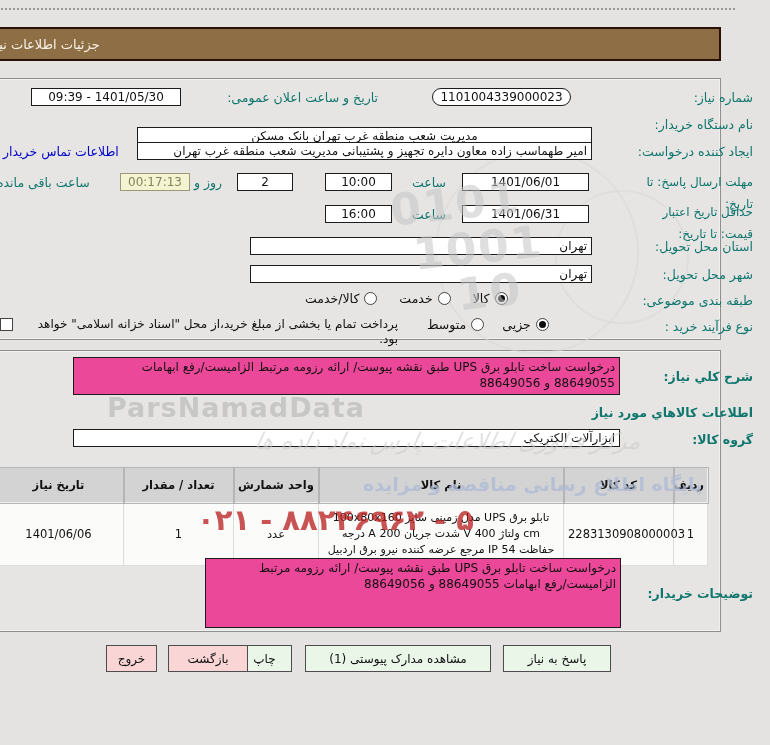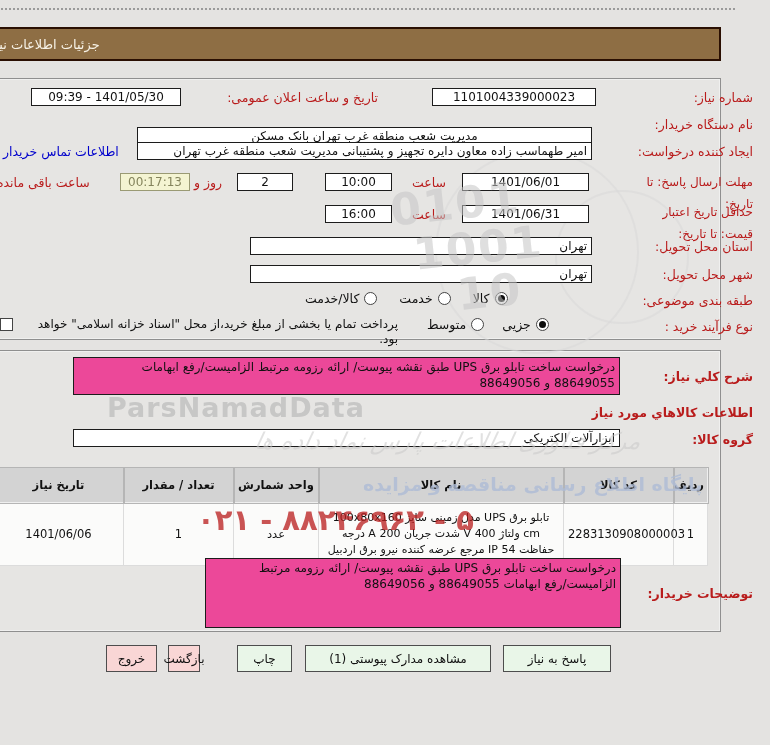--- a/index.html
+++ b/index.html
@@ -18,21 +18,21 @@
     color:#f7f2e6;display:flex;align-items:center;justify-content:flex-end;
     padding:0 12px;font-size:13px;
   }
   .panel{
     position:absolute;left:10px;width:746px;box-sizing:border-box;
     background:#e6e5e3;border:1px solid #8f8f8f;
     box-shadow:inset 0 0 0 1px #f0f0ef;
   }
   .panel1{top:78px;height:262px;}
   .panel2{top:350px;height:282px;}
-  .lbl{position:absolute;white-space:nowrap;color:#b91c1c;}
+  .lbl{position:absolute;white-space:nowrap;color:#0f766e;}
   .lbl.b{font-weight:bold;}
   .lbl.wrap{white-space:normal;text-align:right;line-height:22px;font-size:12px;}
   .field{
     position:absolute;background:#fff;border:1px solid #1c1c1c;box-sizing:border-box;
     height:18px;line-height:16px;font-size:12px;overflow:hidden;white-space:nowrap;
   }
   .field.center{text-align:center;}
   .field.rightal{text-align:right;padding:0 4px;}
   .field.num{direction:ltr;}
   .countdown{
@@ -89,21 +89,21 @@
 
   <div class="dotline"></div>
 
   <div class="titlebar">
     <span>جزئیات اطلاعات نیاز</span>
   </div>
 
   <div class="panel panel1"></div>
 
   <div class="lbl z2" style="right:17px;top:90px;">شماره نیاز:</div>
-  <div class="field center num z2" style="left:467px;top:88px;width:164px;">1101004339000023</div>
+  <div class="field center num z2" style="left:467px;top:88px;width:139px;border-radius:9px;">1101004339000023</div>
   <div class="lbl z2" style="right:392px;top:90px;">تاریخ و ساعت اعلان عمومی:</div>
   <div class="field center z2" style="left:66px;top:88px;width:150px;">1401/05/30 - 09:39</div>
 
   <div class="lbl z2" style="right:17px;top:117px;">نام دستگاه خریدار:</div>
   <div class="field center z2" style="left:172px;top:115px;width:455px;margin-top:12px;">مدیریت شعب منطقه غرب تهران بانک مسکن</div>
 
   <div class="lbl z2" style="right:17px;top:144px;">ایجاد کننده درخواست:</div>
   <div class="field rightal z2" style="left:172px;top:142px;width:455px;">امیر طهماسب زاده معاون دایره تجهیز و پشتیبانی مدیریت شعب منطقه غرب تهران</div>
   <div class="link z2" style="left:38px;top:144px;">اطلاعات تماس خریدار</div>
 
@@ -198,21 +198,21 @@
       </tr>
     </tbody>
   </table>
 
   <div class="lbl b z2" style="right:17px;top:586px;">توضیحات خریدار:</div>
   <div class="bigbox z2" style="left:240px;top:558px;width:416px;height:70px;">درخواست ساخت تابلو برق UPS طبق نقشه پیوست/ ارائه رزومه مرتبط الزامیست/رفع ابهامات 88649055 و 88649056</div>
 
   <div class="btn green" style="left:538px;width:108px;">پاسخ به نیاز</div>
   <div class="btn green" style="left:340px;width:186px;">مشاهده مدارک پیوستی (1)</div>
   <div class="btn green" style="left:272px;width:55px;">چاپ</div>
-  <div class="btn pink" style="left:203px;width:32px;">بازگشت</div>
+  <div class="btn pink" style="left:203px;width:80px;">بازگشت</div>
   <div class="btn pink" style="left:141px;width:51px;">خروج</div>
 
   <div class="wm-circle" style="left:470px;top:150px;width:200px;height:200px;"></div>
   <div class="wm-circle" style="left:590px;top:190px;width:130px;height:130px;"></div>
   <div class="wm wm-digits" style="left:425px;top:178px;">0101</div>
   <div class="wm wm-digits" style="left:448px;top:222px;">1001</div>
   <div class="wm wm-digits" style="left:492px;top:266px;">10</div>
   <div class="wm wm-pars" style="left:142px;top:392px;">ParsNamadData</div>
   <div class="wm wm-callig" style="left:290px;top:428px;">مرکز فناوری اطلاعات پارس نماد داده ها</div>
   <div class="wm wm-blue" style="left:398px;top:473px;">پایگاه اطلاع رسانی مناقصه و مزایده</div>

